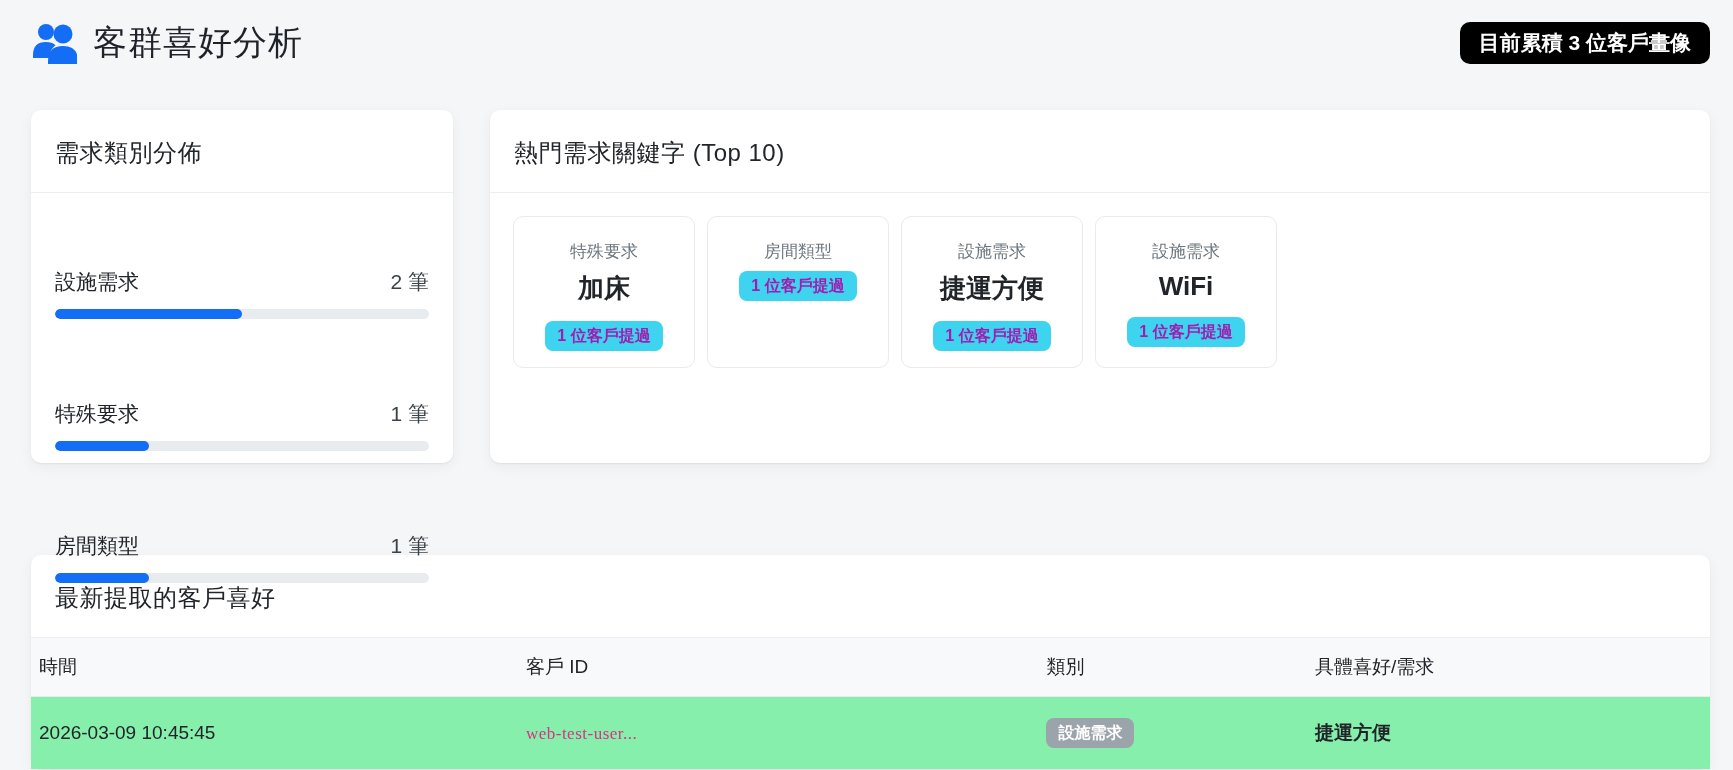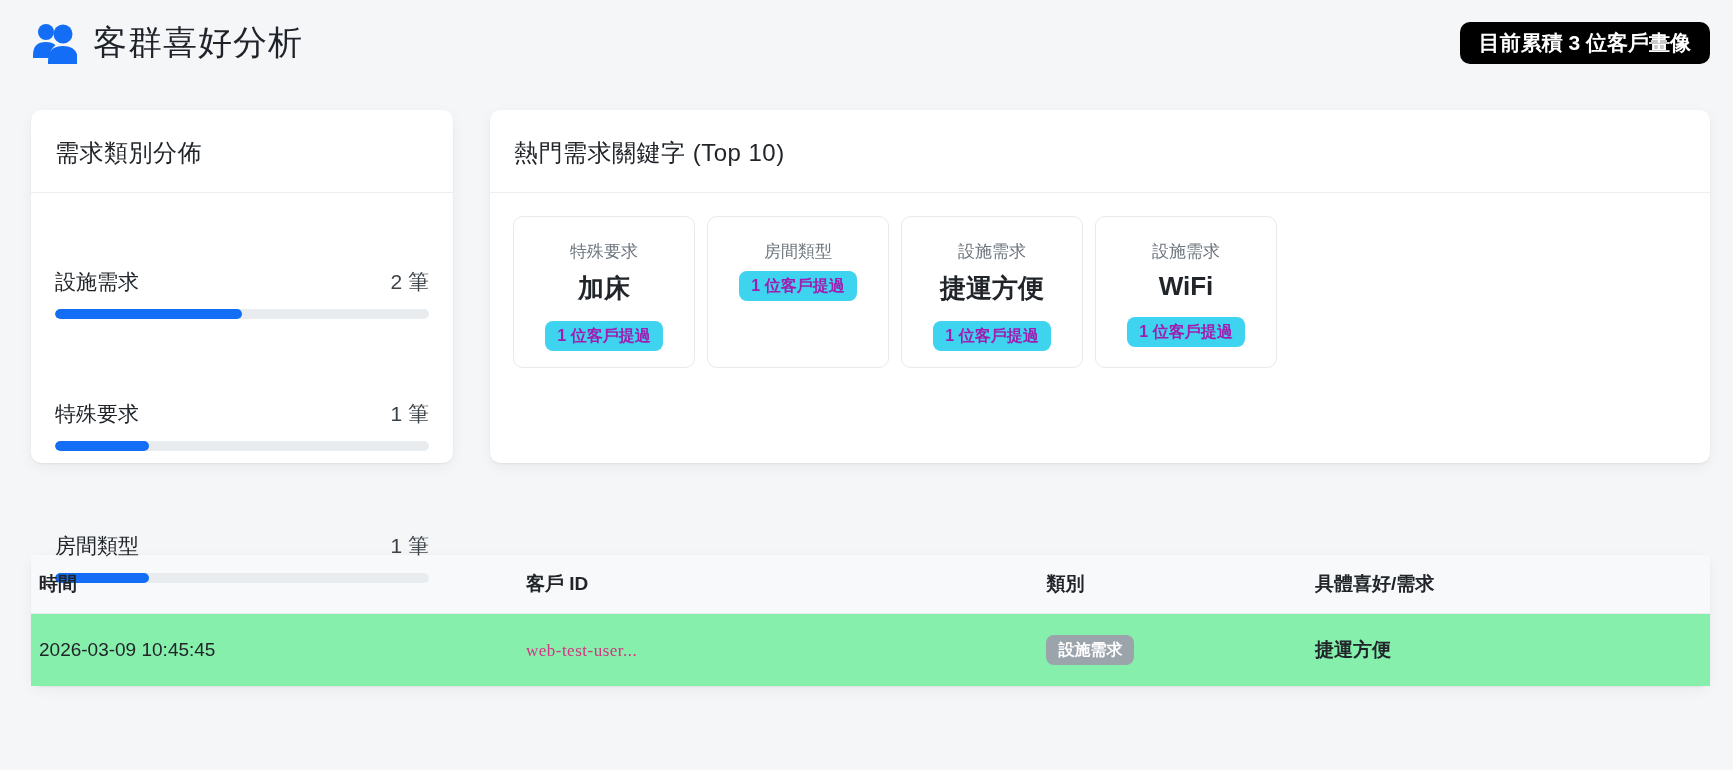--- a/index.html
+++ b/index.html
@@ -61,21 +61,21 @@
   .kw-word { font-size: 26px; font-weight: 600; color: #212529; margin-bottom: 15px; }
   .kw-badge {
     display: inline-block; background: #3ed4f0; color: #a21caf;
     font-size: 16px; font-weight: 700; padding: 6px 12px; border-radius: 8px; line-height: 1.1;
   }
 
   
   .latest-card { width: 1679px; }
   .latest-table { width: 100%; border-collapse: collapse; table-layout: fixed; }
   .latest-table th {
-    background: #f8f9fa; text-align: left; font-size: 19px; font-weight: 700;
+    background: #f8f9fa; text-align: left; font-size: 19px; font-weight: 400;
     color: #212529; padding: 16px 8px; border-bottom: 1px solid #e9ecef;
   }
   .latest-table td {
     font-size: 19px; color: #212529; padding: 21px 8px; vertical-align: middle;
     background: #86efac;
   }
   .col-time { width: 29%; } .col-id { width: 31%; } .col-cat { width: 16%; } .col-pref { width: 24%; }
   .cell-code {
     font-family: Liberation Serif, serif;
     font-size: 17px; color: #d63384; letter-spacing: .5px;
@@ -174,20 +174,23 @@
           <div class="kw-category">設施需求</div>
           <div class="kw-word">WiFi</div>
           <span class="kw-badge">1 位客戶提過</span>
         </div>
 
       </div>
     </section>
   </div>
 
   <section class="card latest-card">
+    <div class="card-header">
+      <h2 class="card-title">最新提取的客戶喜好</h2>
+    </div>
     <table class="latest-table">
       <thead>
         <tr>
           <th class="col-time">時間</th>
           <th class="col-id">客戶 ID</th>
           <th class="col-cat">類別</th>
           <th class="col-pref">具體喜好/需求</th>
         </tr>
       </thead>
       <tbody>

